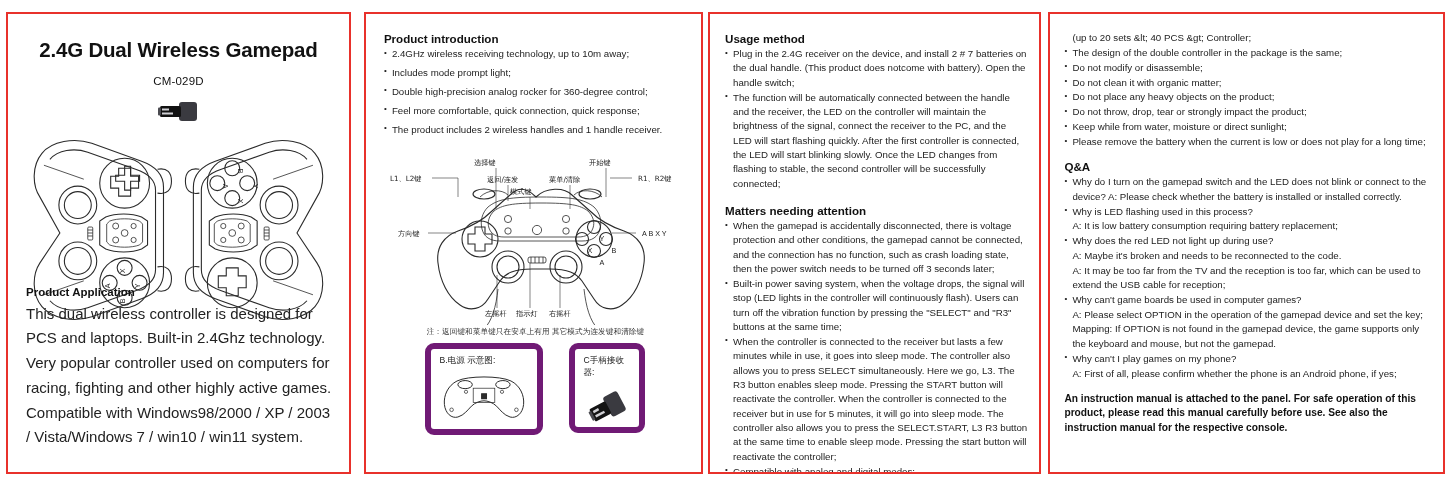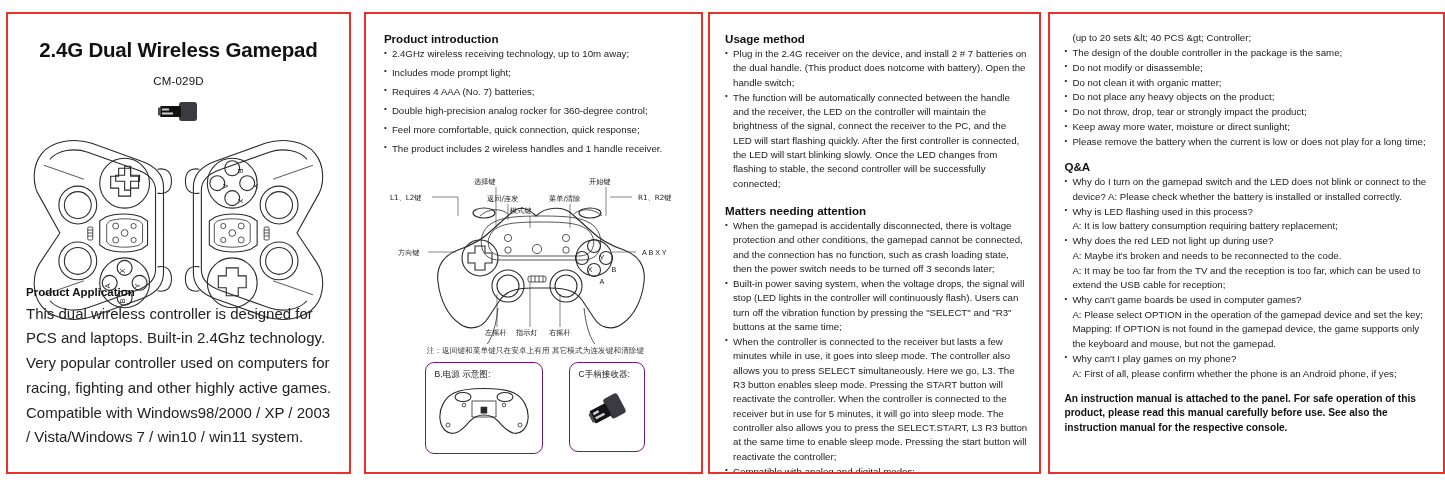--- a/index.html
+++ b/index.html
@@ -132,21 +132,21 @@
     margin-top: 2px;
     letter-spacing: 0.1px;
   }
   .boxes {
     display: flex;
     justify-content: center;
     gap: 26px;
     margin-top: 6px;
   }
   .dbox {
-    border: 1px solid #701a75;
+    border: 6px solid #701a75;
     border-radius: 9px;
     box-sizing: border-box;
     padding: 6px 8px 4px 8px;
   }
   .dbox-b { width: 118px; height: 92px; }
   .dbox-c { width: 76px; height: 90px; }
   .dbox-label {
     font-size: 8.6px;
     color: #1a1a1a;
     margin-bottom: 2px;
@@ -294,21 +294,20 @@
       <div class="app-body">This dual wireless controller is designed for PCS and laptops. Built-in 2.4Ghz technology. Very popular controller used on computers for racing, fighting and other highly active games. Compatible with Windows98/2000 / XP / 2003 / Vista/Windows 7 / win10 / win11 system.</div>
     </div>
   </div>
 
   <div class="panel p2">
     <div class="p2-inner">
       <div class="sec-title">Product introduction</div>
       <ul class="bul loose">
         <li>2.4GHz wireless receiving technology, up to 10m away;</li>
         <li>Includes mode prompt light;</li>
-        <li>Requires 4 AAA (No. 7) batteries;</li>
         <li>Double high-precision analog rocker for 360-degree control;</li>
         <li>Feel more comfortable, quick connection, quick response;</li>
         <li>The product includes 2 wireless handles and 1 handle receiver.</li>
       </ul>
 
       <div class="diagram-area">
         <svg width="320" height="172" viewBox="0 0 320 172">
 
           <g class="lbl" id="diagram-labels">
             <text x="90" y="12">选择键</text>
@@ -461,21 +460,21 @@
 
   <div class="panel p4">
     <div class="p4-inner">
       <ul class="bul">
         <li class="nobullet">(up to 20 sets &amp;lt; 40 PCS &amp;gt; Controller;</li>
         <li>The design of the double controller in the package is the same;</li>
         <li>Do not modify or disassemble;</li>
         <li>Do not clean it with organic matter;</li>
         <li>Do not place any heavy objects on the product;</li>
         <li>Do not throw, drop, tear or strongly impact the product;</li>
-        <li>Keep away more water, moisture or direct sunlight;</li>
+        <li>Keep while from water, moisture or direct sunlight;</li>
         <li>Please remove the battery when the current is low or does not play for a long time;</li>
       </ul>
 
       <div class="sec-title qa-title">Q&amp;A</div>
       <ul class="bul">
         <li>Why do I turn on the gamepad switch and the LED does not blink or connect to the device? A: Please check whether the battery is installed or installed correctly.</li>
         <li>Why is LED flashing used in this process?</li>
         <li class="nobullet">A: It is low battery consumption requiring battery replacement;</li>
         <li>Why does the red  LED not light up during use?</li>
         <li class="nobullet">A: Maybe it's broken and needs to be reconnected to the code.</li>

